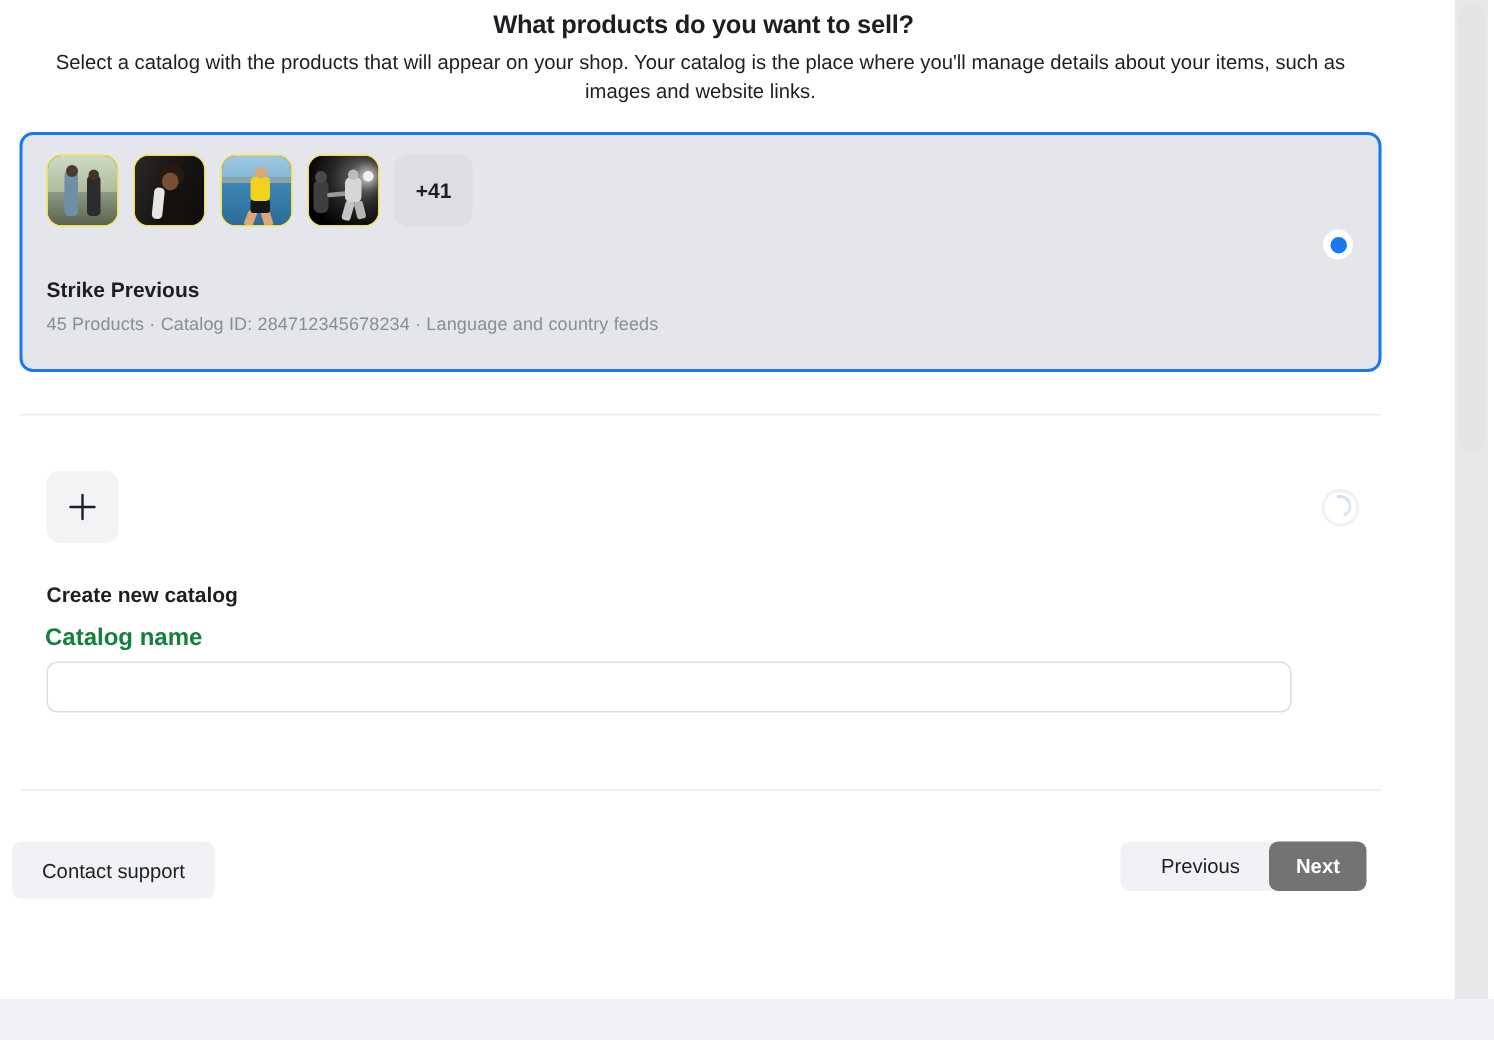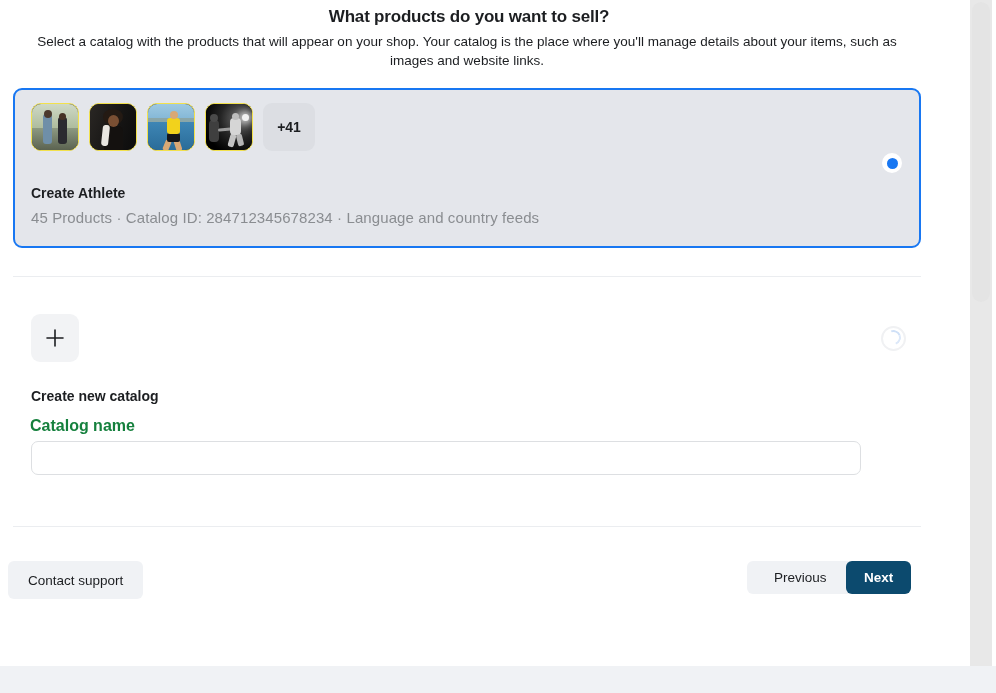--- a/index.html
+++ b/index.html
@@ -119,21 +119,21 @@
     border-radius: 9px;
     display: flex; align-items: center; justify-content: center;
     font-size: 14px; font-weight: bold; color: #1c1e21;
   }
   .card-name {
     position: absolute; left: 16px; top: 95px;
     font-size: 14px; font-weight: bold; color: #1c1e21;
   }
   .card-meta {
     position: absolute; left: 16px; top: 119px;
-    font-size: 15px; color: #8a8d91; letter-spacing: .1px; text-align: right;
+    font-size: 12px; color: #8a8d91; letter-spacing: .1px; text-align: right;
   }
   .radio-selected {
     position: absolute; right: 17px; top: 63px;
     width: 20px; height: 20px; border-radius: 50%;
     background: #ffffff;
     display: flex; align-items: center; justify-content: center;
   }
   .radio-selected .dot {
     width: 11px; height: 11px; border-radius: 50%;
     background: #1877f2;
@@ -204,21 +204,21 @@
     background: #f0f2f5; color: #1c1e21; font-weight: normal;
   }
   .btn-prev {
     position: absolute; left: 747px; top: 561px;
     height: 33px; padding: 0 27px;
     background: #f0f2f5; color: #1c1e21; font-weight: normal;
   }
   .btn-next {
     position: absolute; left: 846px; top: 561px;
     height: 33px; padding: 11px 18px;
-    background: #0c4a6e; color: #ffffff;
+    background: #737373; color: #ffffff;
   }
 </style>
 </head>
 <body>
 
 <div id="page">
 
   <div class="panel">
 
     <div class="header">
@@ -261,21 +261,21 @@
             <div class="figLh"></div>
           <div class="arm"></div>
           <div class="figRl"></div>
             <div class="figRl2"></div>
           <div class="figR"></div>
             <div class="figRh"></div>
         </div>
         <div class="thumb-more">+41</div>
       </div>
 
-      <div class="card-name">Create Athlete</div>
+      <div class="card-name">Strike Previous</div>
       <div class="card-meta">45 Products · Catalog ID: 284712345678234  · Language and country feeds</div>
 
       <div class="radio-selected">
         <div class="dot"></div>
       </div>
     </div>
 
     <div class="divider d1"></div>
 
     <div class="plus-tile">

